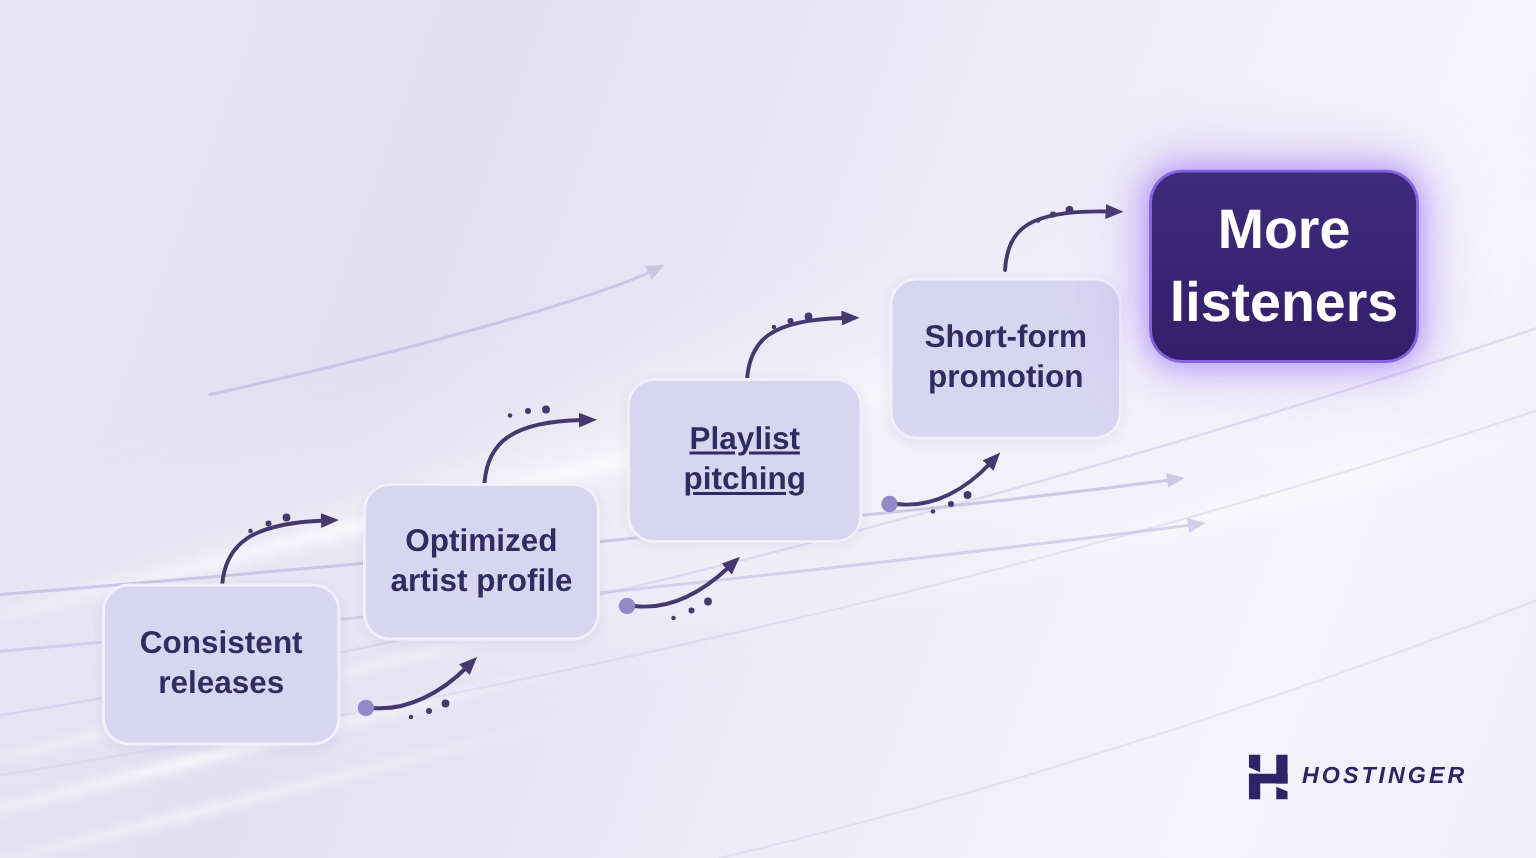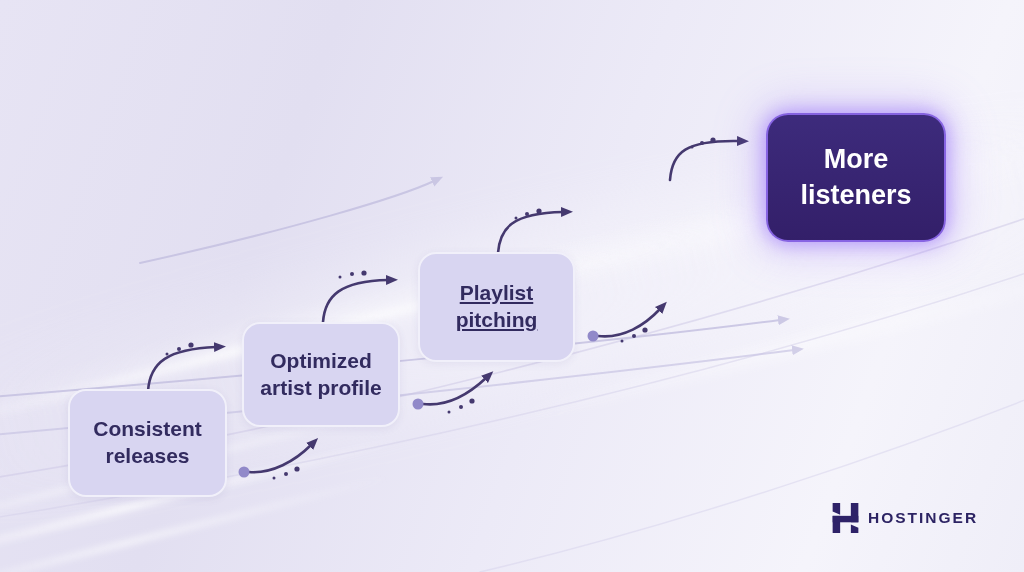--- a/index.html
+++ b/index.html
@@ -39,35 +39,35 @@
     font-size:21px;font-weight:700;line-height:1.28;
     box-sizing:border-box;
     box-shadow:0 2px 8px rgba(80,70,140,.08);
     padding:6px 8px;
   }
   .step.final{
     background:linear-gradient(180deg,#3d2b7c 0%, #331f69 100%);
     border:2px solid rgba(148,110,246,.85);
     border-radius:22px;
     color:#ffffff;
-    font-size:27px;line-height:1.3;
+    font-size:37px;line-height:1.3;
     box-shadow:0 0 18px 3px rgba(147,107,247,.55), 0 0 44px 10px rgba(158,120,250,.28);
   }
   .b1{left:68px;top:389px;width:159px;height:108px;}
   .b2{left:242px;top:322px;width:158px;height:105px;}
   .b3{left:418px;top:252px;width:157px;height:110px;text-decoration:underline;}
   .b4{left:593px;top:185px;width:155px;height:108px;}
   .b5{left:766px;top:113px;width:180px;height:129px;}
 
   .logo{
     position:absolute;left:832px;top:503px;
     display:flex;align-items:center;gap:9px;
   }
   .logo-word{
-    color:#2c2363;font-size:15.5px;font-weight:700;letter-spacing:2px;
+    color:#2c2363;font-size:15.5px;font-weight:700;letter-spacing:2px;font-style:italic;
   }
 </style>
 </head>
 <body>
 
 <div class="canvas">
 
   <div class="streak s-wash"></div>
   <div class="streak s1"></div>
   <div class="streak s2"></div>
@@ -139,20 +139,23 @@
 
   <div class="step b1">
     <span>Consistent releases</span>
   </div>
   <div class="step b2">
     <span>Optimized artist profile</span>
   </div>
   <div class="step b3">
     <span>Playlist pitching</span>
   </div>
+  <div class="step b4">
+    <span>Short-form promotion</span>
+  </div>
   <div class="step final b5">
     <span>More listeners</span>
   </div>
 
   <div class="logo">
     <svg width="27" height="30" viewBox="0 0 24 28">
       <g fill="#2e2268">
         <rect x="0" y="12" width="7" height="16"></rect>
         <rect x="17" y="0" width="7" height="18"></rect>
         <rect x="0" y="12" width="24" height="6"></rect>

